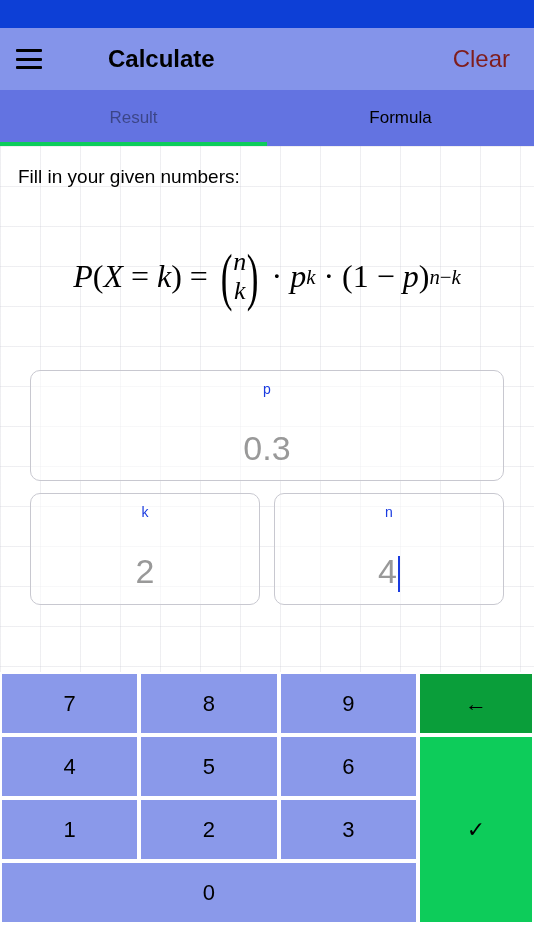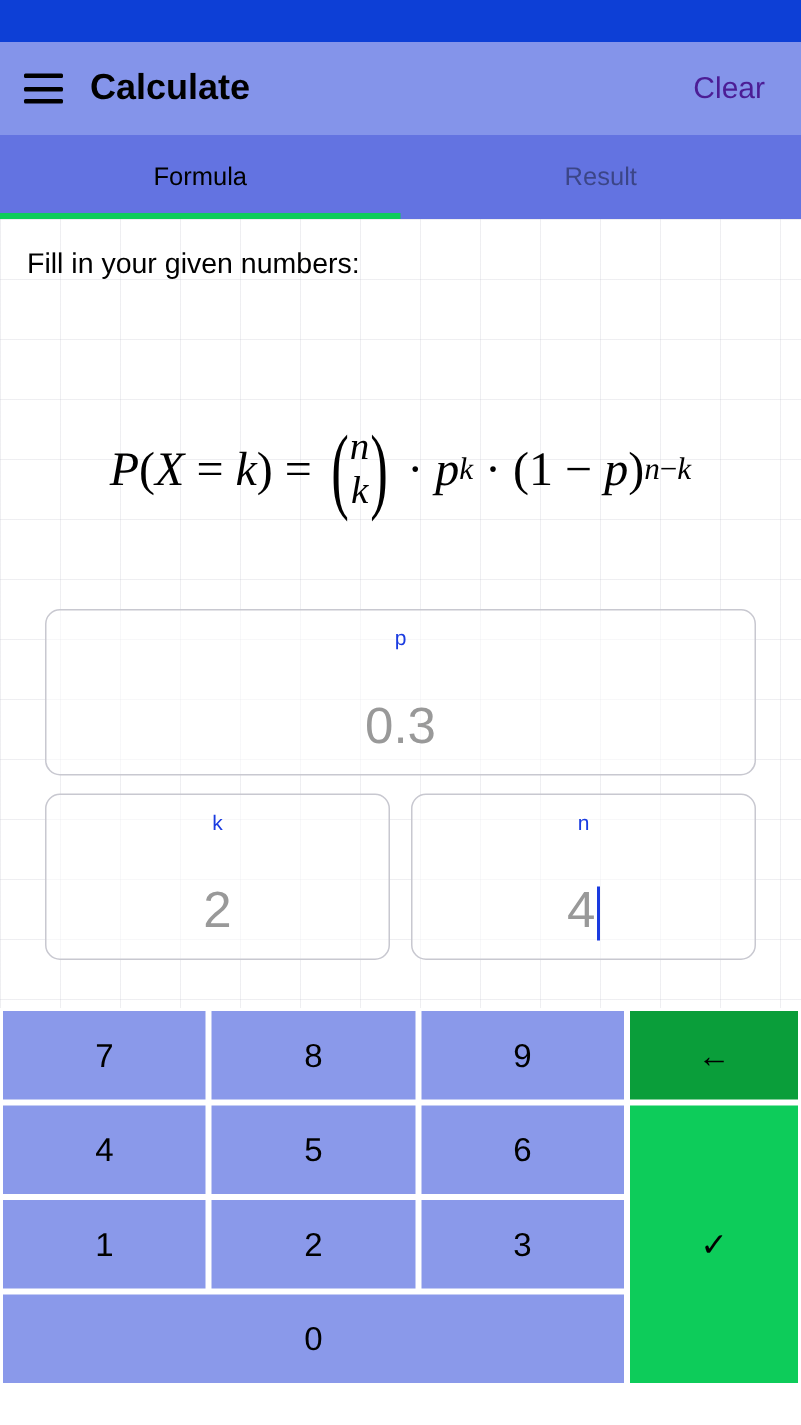--- a/index.html
+++ b/index.html
@@ -13,20 +13,21 @@
     .status-bar {
       height: 28px;
       background: #0d3fd6;
     }
     .header {
       height: 62px;
       background: #8494ea;
       display: flex;
       align-items: center;
       padding: 0 16px;
+      gap: 48px;
     }
     .menu-icon {
       width: 26px;
       height: 20px;
       display: flex;
       flex-direction: column;
       justify-content: space-between;
       margin-right: 18px;
       cursor: pointer;
     }
@@ -36,22 +37,22 @@
       background: #000;
       border-radius: 1px;
     }
     .header-title {
       font-size: 24px;
       font-weight: 700;
       color: #000;
       flex: 1;
     }
     .clear-btn {
-      font-size: 20px;
-      color: #4c1d95;
+      font-size: 24px;
+      color: #7f1d1d;
       cursor: pointer;
       padding: 4px 8px;
     }
     .tabs {
       height: 56px;
       background: #6373e1;
       display: flex;
       position: relative;
     }
     .tab {
@@ -76,21 +77,21 @@
       padding: 20px 18px 0 18px;
       background-image:
         linear-gradient(rgba(200,200,210,0.3) 1px, transparent 1px),
         linear-gradient(90deg, rgba(200,200,210,0.3) 1px, transparent 1px);
       background-size: 40px 40px;
       height: 528px;
     }
     .instruction {
       font-size: 19px;
       color: #000;
-      margin-bottom: 96px;
+      margin-bottom: 60px;
     }
     .formula-display {
       display: flex;
       justify-content: center;
       align-items: center;
       font-family: 'Times New Roman', serif;
       font-size: 32px;
       font-style: italic;
       color: #000;
       margin-bottom: 65px;
@@ -192,22 +193,22 @@
   <div class="menu-icon">
     <span></span>
       <span></span>
       <span></span>
   </div>
   <div class="header-title">Calculate</div>
   <div class="clear-btn">Clear</div>
 </div>
 
 <div class="tabs">
+  <div class="tab tab-inactive">Result</div>
   <div class="tab tab-active">Formula</div>
-  <div class="tab tab-inactive">Result</div>
   <div class="tab-indicator"></div>
 </div>
 
 <div class="content">
   <div class="instruction">Fill in your given numbers:</div>
 
   <div class="formula-display">
     <span>P</span><span class="upright">(</span><span>X</span>&nbsp;<span class="upright">=</span>&nbsp;<span>k</span><span class="upright">)</span>
     &nbsp;<span class="upright">=</span>&nbsp;
     <span class="paren">(</span><span class="binom">

